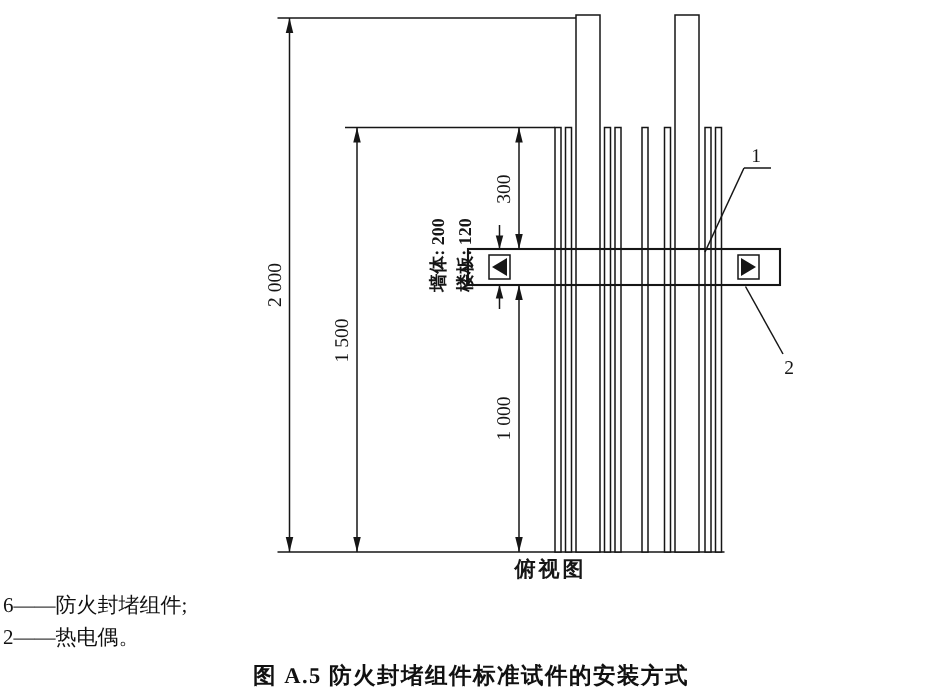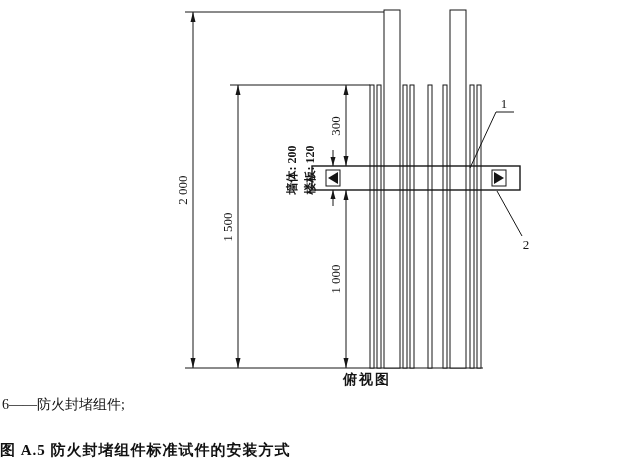--- a/index.html
+++ b/index.html
@@ -60,21 +60,21 @@
     top: 394px;
     font-size: 14px;
     line-height: 21px;
     white-space: nowrap;
   }
   .caption {
     position: absolute;
     left: 0;
     top: 441px;
     width: 628px;
-    text-align: left;
+    text-align: center;
     font-size: 15px;
     font-weight: bold;
     letter-spacing: 1px;
   }
 </style>
 </head>
 <body>
 
 <div class="page">
 
@@ -153,17 +153,18 @@
     <g>
       <line x1="497" y1="191" x2="522" y2="236"></line>
       <text x="526" y="249" text-anchor="middle">2</text>
     </g>
 
     <text class="viewlabel" x="367" y="384" text-anchor="middle">俯视图</text>
   </svg>
 
   <div class="legend">
     <div>6——防火封堵组件;</div>
+    <div>2——热电偶。</div>
   </div>
 
   <div class="caption">图 A.5  防火封堵组件标准试件的安装方式</div>
 
 </div>
 
 </body></html>

